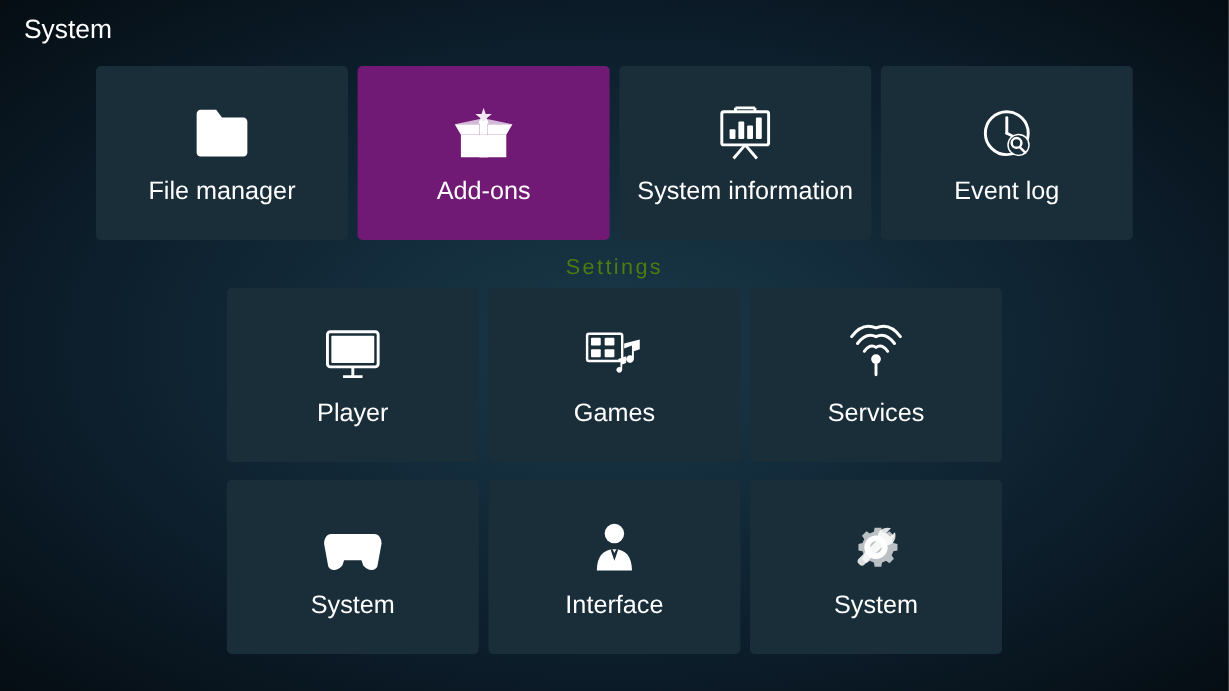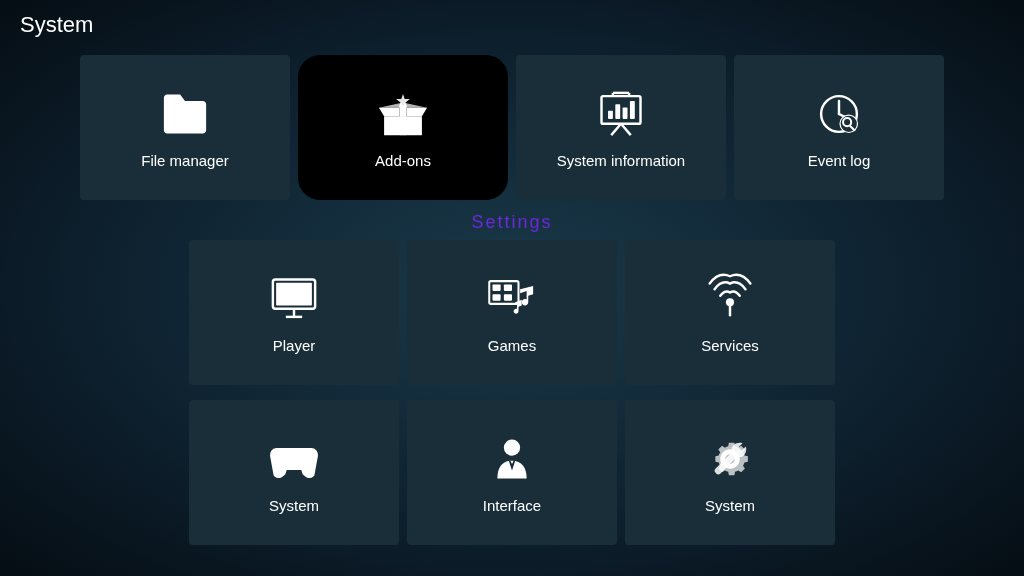--- a/index.html
+++ b/index.html
@@ -57,44 +57,43 @@
       display: flex;
       flex-direction: column;
       align-items: center;
       justify-content: center;
       cursor: pointer;
       gap: 10px;
       transition: background 0.2s;
     }
 
     .tile.active {
-      background: #000000;
-      border-radius: 22px;
+      background: #701a75;
     }
 
     .tile-label {
-      font-size: 15px;
+      font-size: 21px;
       font-weight: 400;
       color: #fff;
       text-align: center;
     }
 
     
     .settings-label-wrap {
       position: absolute;
       top: 212px;
       left: 0;
       right: 0;
       text-align: center;
     }
 
     .settings-label {
       font-size: 18px;
       font-weight: 300;
-      color: #6d28d9;
+      color: #4d7c0f;
       letter-spacing: 2px;
     }
 
     
     .settings-row {
       position: absolute;
       left: 15px;
       right: 15px;
       display: flex;
       gap: 8px;

